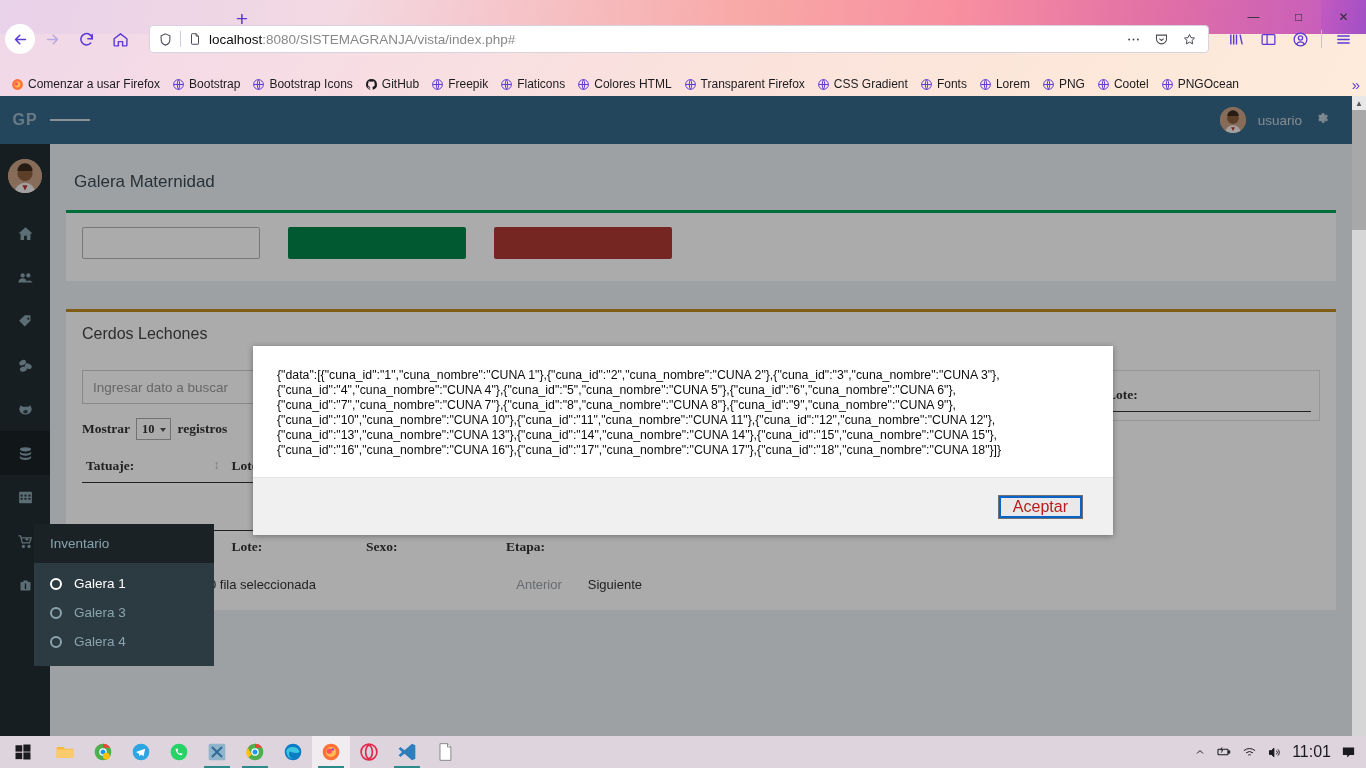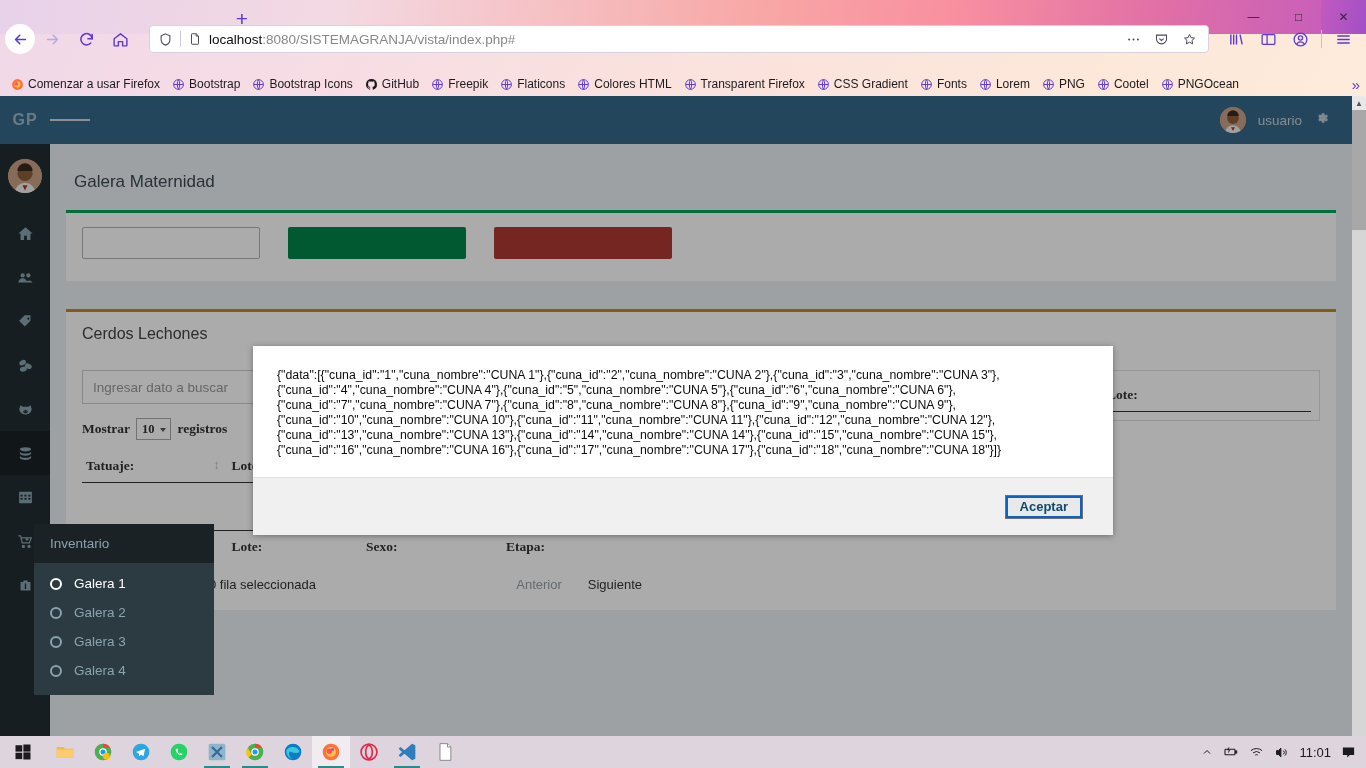--- a/index.html
+++ b/index.html
@@ -165,40 +165,40 @@
   #modal-text {
     font-size:12.3px; line-height:15px; color:#0c0c0d;
     font-family:"Liberation Sans", sans-serif;
     word-break:break-word; white-space:normal;
   }
   #modal-footer { height:58px; background:#f0f0f0; border-top:1px solid #e2e2e2;
                   display:flex; align-items:center; justify-content:flex-end; padding-right:30px; }
   #accept-btn {
     min-width:70px; height:24px; padding:0 14px;
     background:#e9e9e9; border:1px solid #707070; outline:2px solid #0a64c8; outline-offset:-3px;
-    font-size:13px; color:#0c4a6e; font-family:"Liberation Sans", sans-serif;
-    display:flex; align-items:center; justify-content:center;font-weight:bold;
+    font-size:16px; color:#b91c1c; font-family:"Liberation Sans", sans-serif;
+    display:flex; align-items:center; justify-content:center;
   }
 
   
   #flyout { position:absolute; left:34px; top:428px; width:180px; z-index:50; }
   #flyout-head { background:#1a2226; color:#8aa4af; font-size:13.5px; padding:12px 16px; }
   #flyout ul { list-style:none; background:#2c3b41; padding:6px 0 10px; }
   #flyout li { display:flex; align-items:center; gap:12px; padding:7px 16px; font-size:13.5px; color:#8aa4af; }
   #flyout li.active { color:#fff; }
   .radio { width:12px; height:12px; border:2px solid #8aa4af; border-radius:50%; flex:0 0 12px; }
   #flyout li.active .radio { border-color:#fff; }
 
   
   #taskbar { position:absolute; left:0; top:736px; width:1366px; height:32px; background:#ded4dd; display:flex; align-items:center; }
   #start { width:46px; height:32px; display:flex; align-items:center; justify-content:center; }
   .tb-app { width:38px; height:32px; display:flex; align-items:center; justify-content:center; position:relative; }
   .tb-app.run::after { content:""; position:absolute; bottom:0; left:6px; width:26px; height:2px; background:#2d8a8a; }
   .tb-app.focused { background:rgba(255,255,255,0.55); }
-  #tray { margin-left:auto; display:flex; align-items:center; gap:10px; padding-right:10px; font-size:13px; color:#1b1b1f; }
+  #tray { margin-left:auto; display:flex; align-items:center; gap:10px; padding-right:10px; font-size:16px; color:#1b1b1f; }
   .tray-ic { display:flex; align-items:center; }
 </style>
 </head>
 <body>
 
 <div id="browser">
 
   <div id="tabstrip">
     <div id="newtab">+</div>
     <div id="win-controls">
@@ -597,24 +597,20 @@
 
     <div id="flyout">
       <div id="flyout-head">Inventario</div>
       <ul>
         <li class="active">
           <span class="radio"></span>
           <span>Galera 1</span>
         </li>
         <li>
           <span class="radio"></span>
-          <span>Galera 2</span>
-        </li>
-        <li>
-          <span class="radio"></span>
           <span>Galera 3</span>
         </li>
         <li>
           <span class="radio"></span>
           <span>Galera 4</span>
         </li>
       </ul>
     </div>
 
     <div id="modal">

